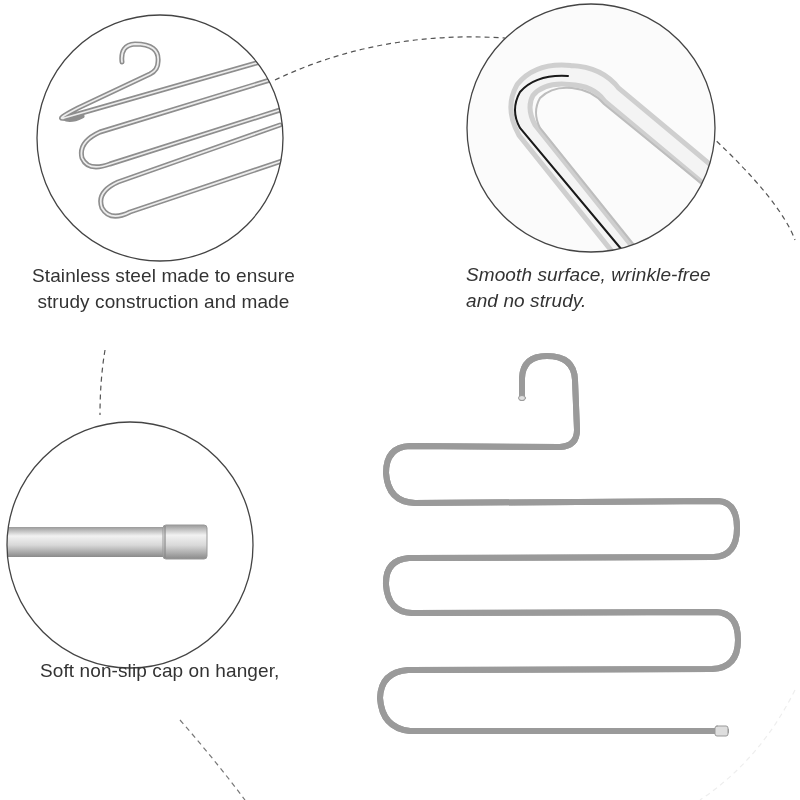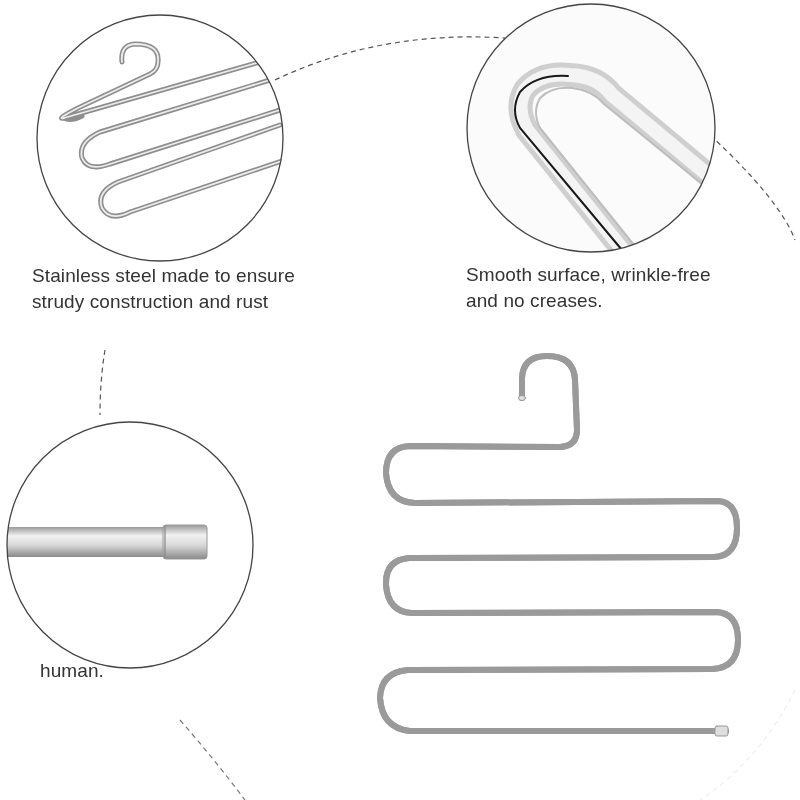--- a/index.html
+++ b/index.html
@@ -90,25 +90,25 @@
          L 409 558 Q 385 560 386 585 Q 388 612 412 613
          L 716 612 Q 738 613 738 640 Q 738 668 712 669
          L 408 670 Q 381 672 380 698 Q 382 728 410 731
          L 726 731" stroke="#9a9a9a" stroke-width="6"></path>
     <use href="#hangerPath" stroke="#eaeaea" stroke-width="2.4"></use>
     <rect x="715" y="726" width="13" height="10" rx="2" fill="#dedede" stroke="#999" stroke-width="1"></rect>
     <ellipse cx="522" cy="398" rx="3.5" ry="2.5" fill="#e0e0e0" stroke="#999" stroke-width="1"></ellipse>
   </g>
 </svg>
 
-<div class="caption" style="left:32px; top:263px;">
+<div class="caption" style="left:32px; top:263px;text-align:center;">
   <span>Stainless steel made to ensure</span>
-  <span>strudy construction and rust</span>
+  <span>strudy construction and made</span>
 </div>
 
-<div class="caption" style="left:466px; top:262px;">
+<div class="caption" style="left:466px; top:262px;font-style:italic;">
   <span>Smooth surface, wrinkle-free</span>
-  <span>and no creases.</span>
+  <span>and no strudy.</span>
 </div>
 
 <div class="caption" style="left:40px; top:658px;">
-  <span>human.</span>
+  <span>Soft non-slip cap on hanger,</span>
 </div>
 
 </body></html>

